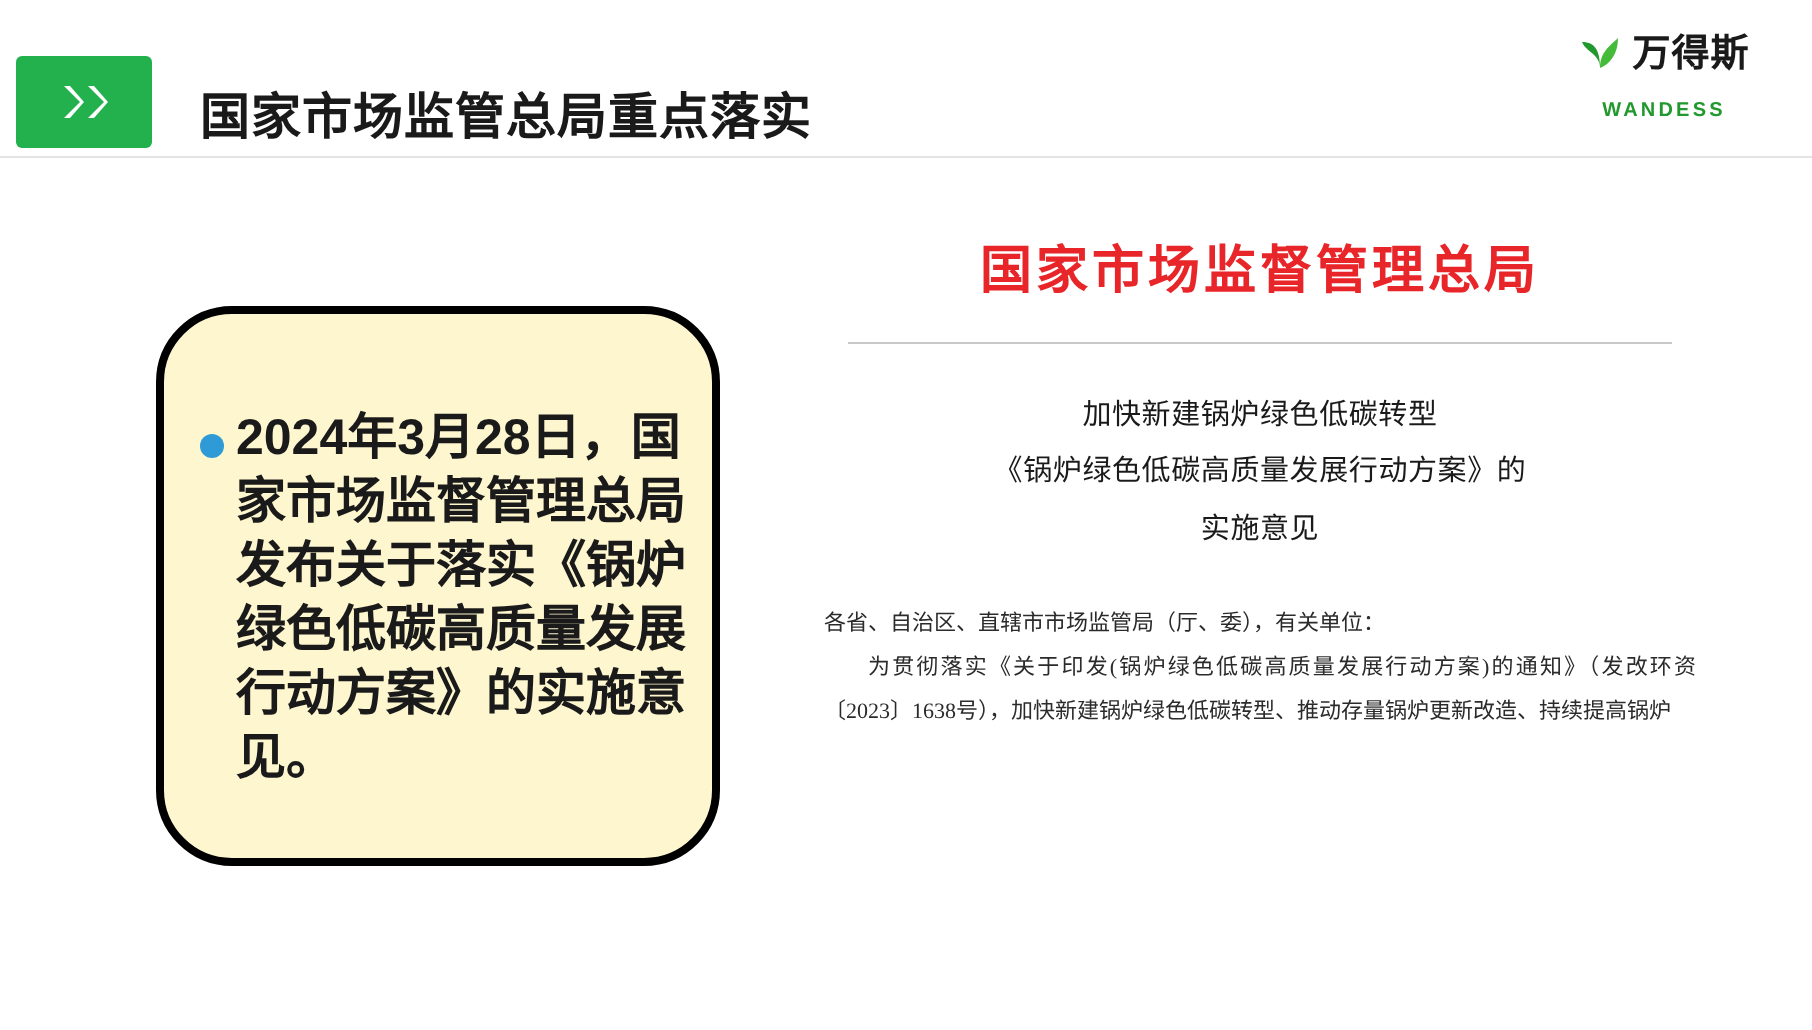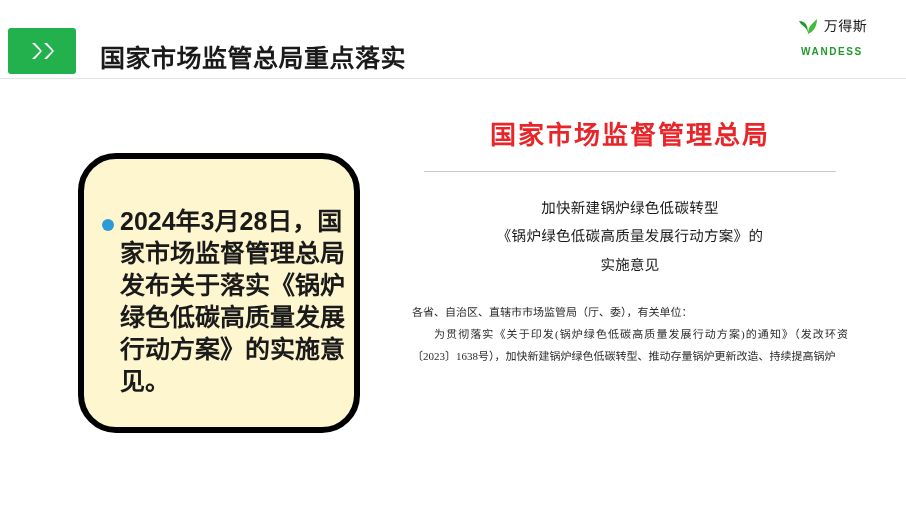--- a/index.html
+++ b/index.html
@@ -84,42 +84,42 @@
     display: flex;
     align-items: center;
     gap: 5px;
   }
   .logo-mark {
     width: 22px;
     height: 20px;
     position: relative;
   }
   .logo-cn {
-    font-size: 14px;
-    font-weight: normal;
+    font-size: 19px;
+    font-weight: bold;
     color: #1a1a1a;
     letter-spacing: 0.5px;
   }
   .logo-en {
     margin-top: 11px;
     font-size: 10px;
     font-weight: bold;
     color: #22992e;
     letter-spacing: 1.6px;
   }
 
   
   .callout {
     position: absolute;
     left: 78px;
     top: 153px;
     width: 282px;
     height: 280px;
     background: #fdf6cf;
-    border: 6px solid #000000;
+    border: 4px solid #000000;
     border-radius: 38px;
     box-sizing: border-box;
   }
   .callout-body {
     position: absolute;
     left: 18px;
     top: 46px;
     width: 252px;
     display: flex;
     gap: 6px;

